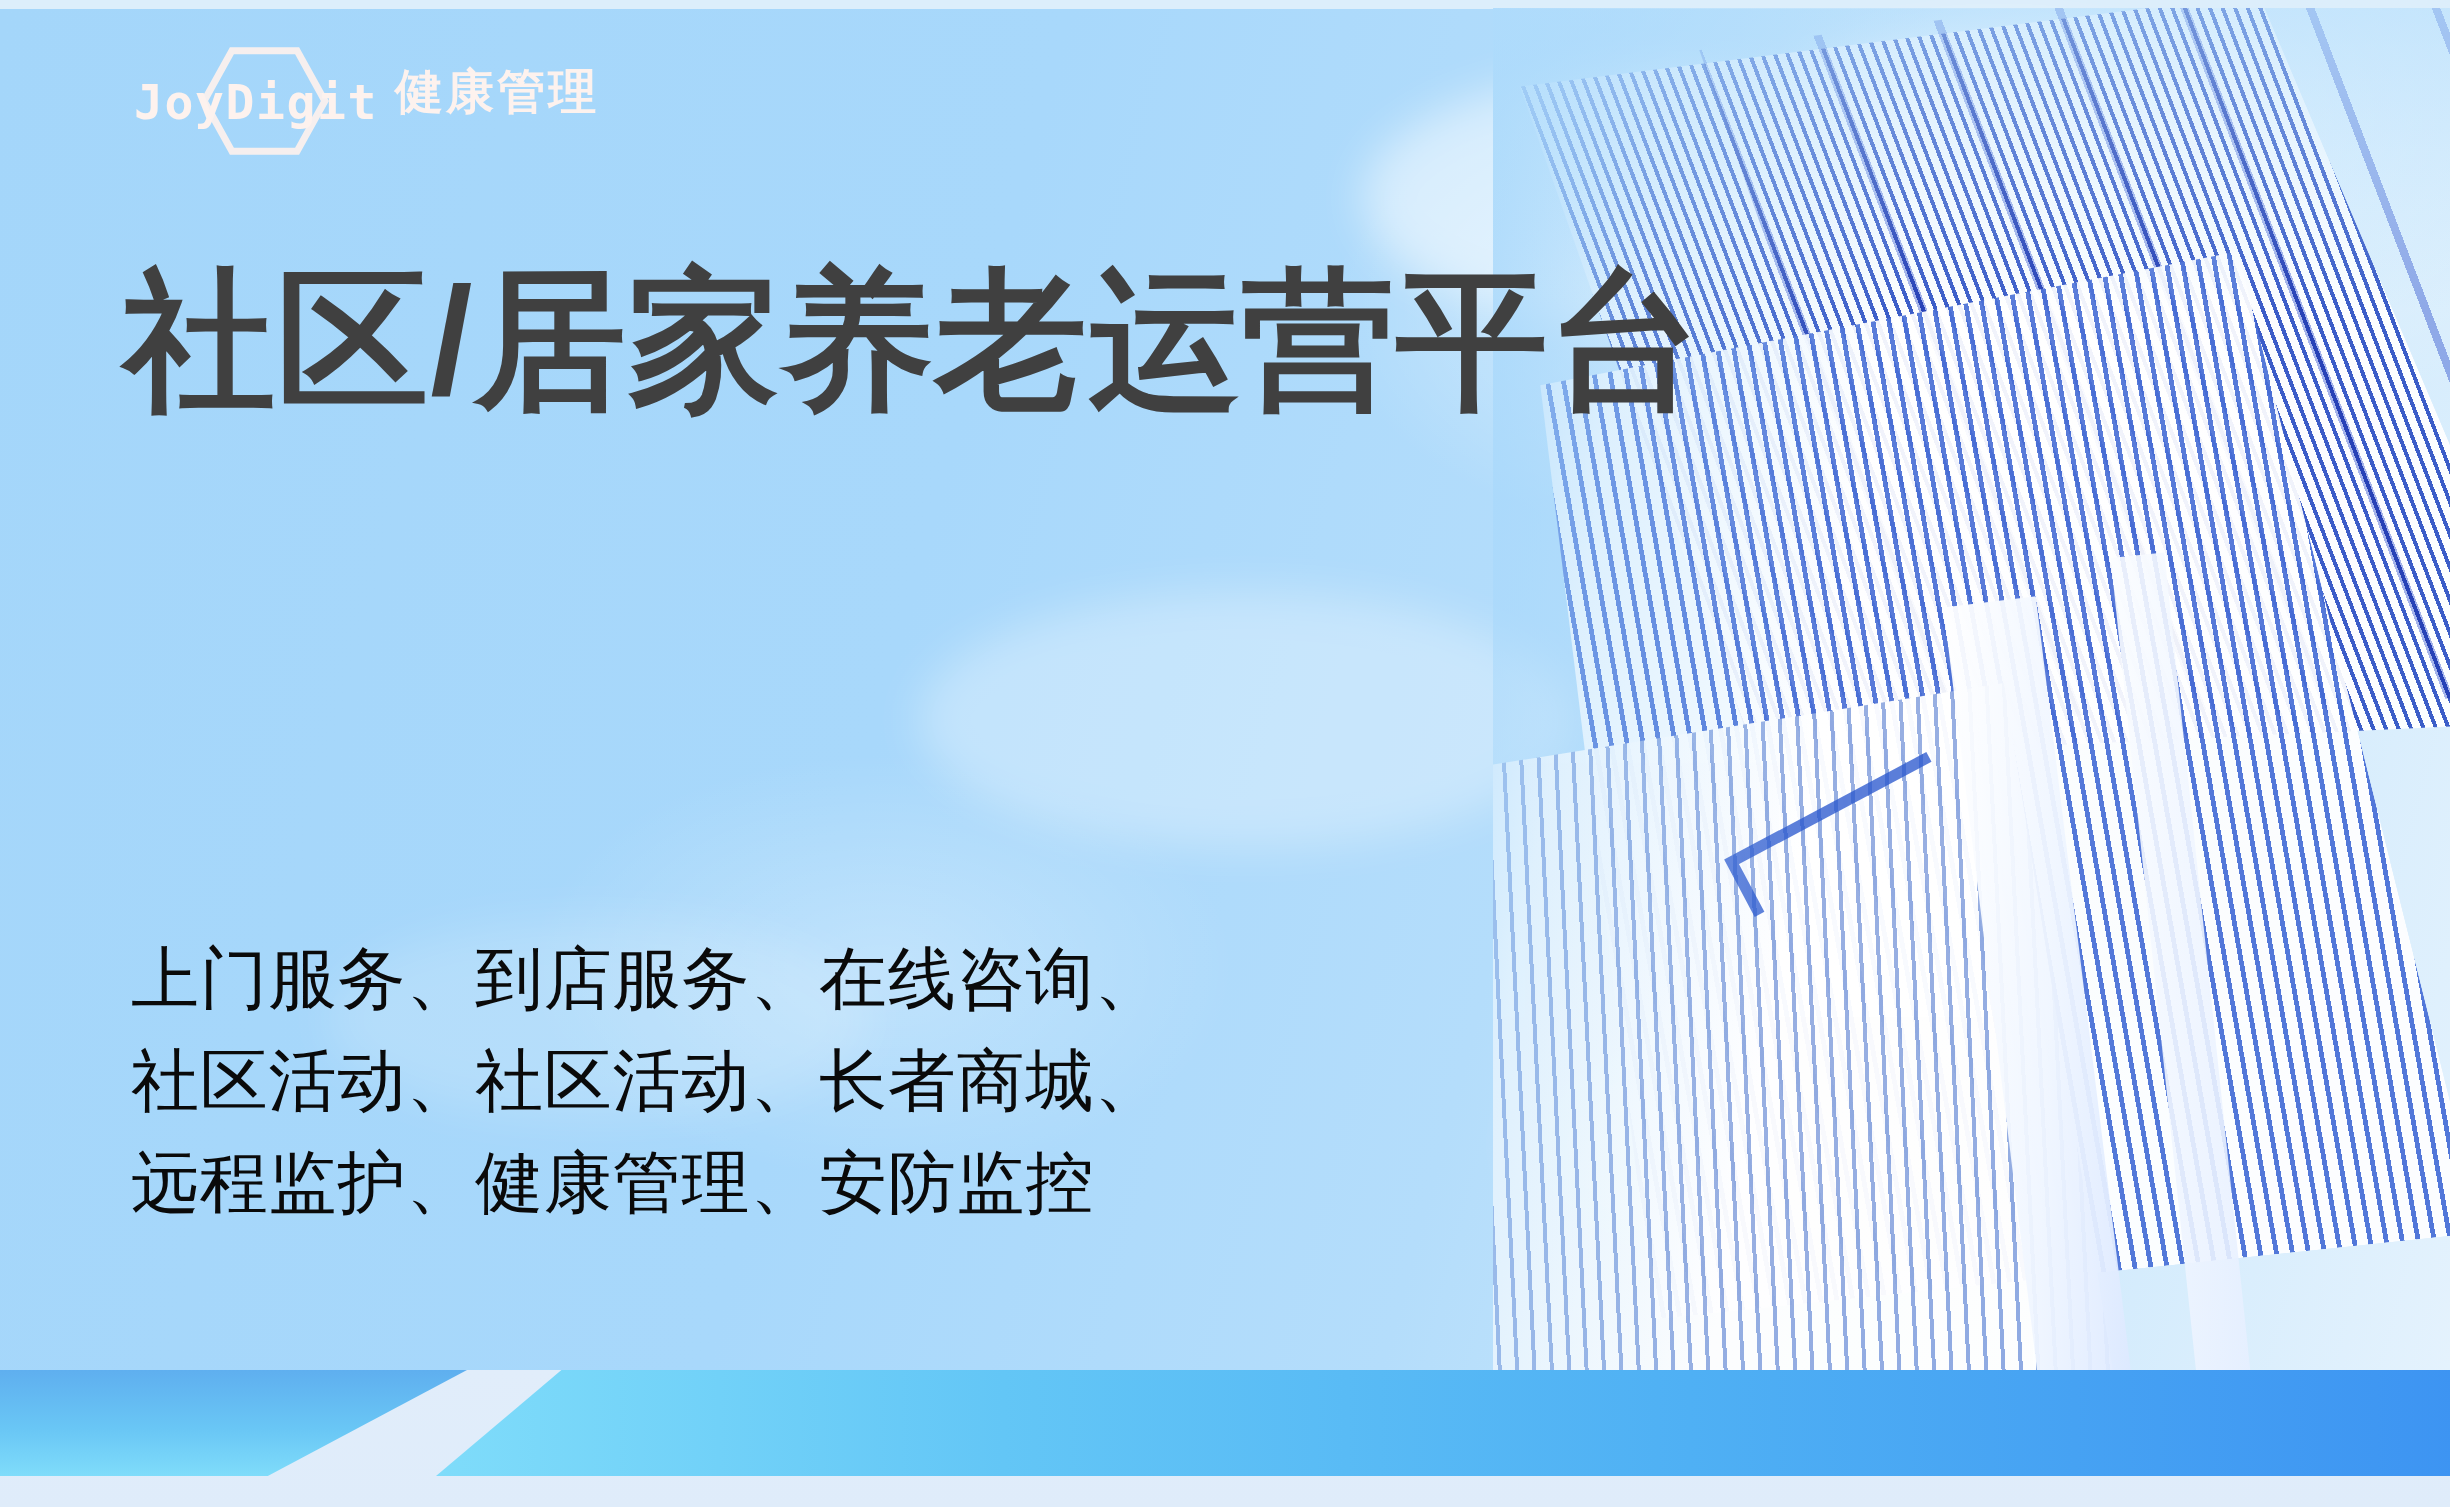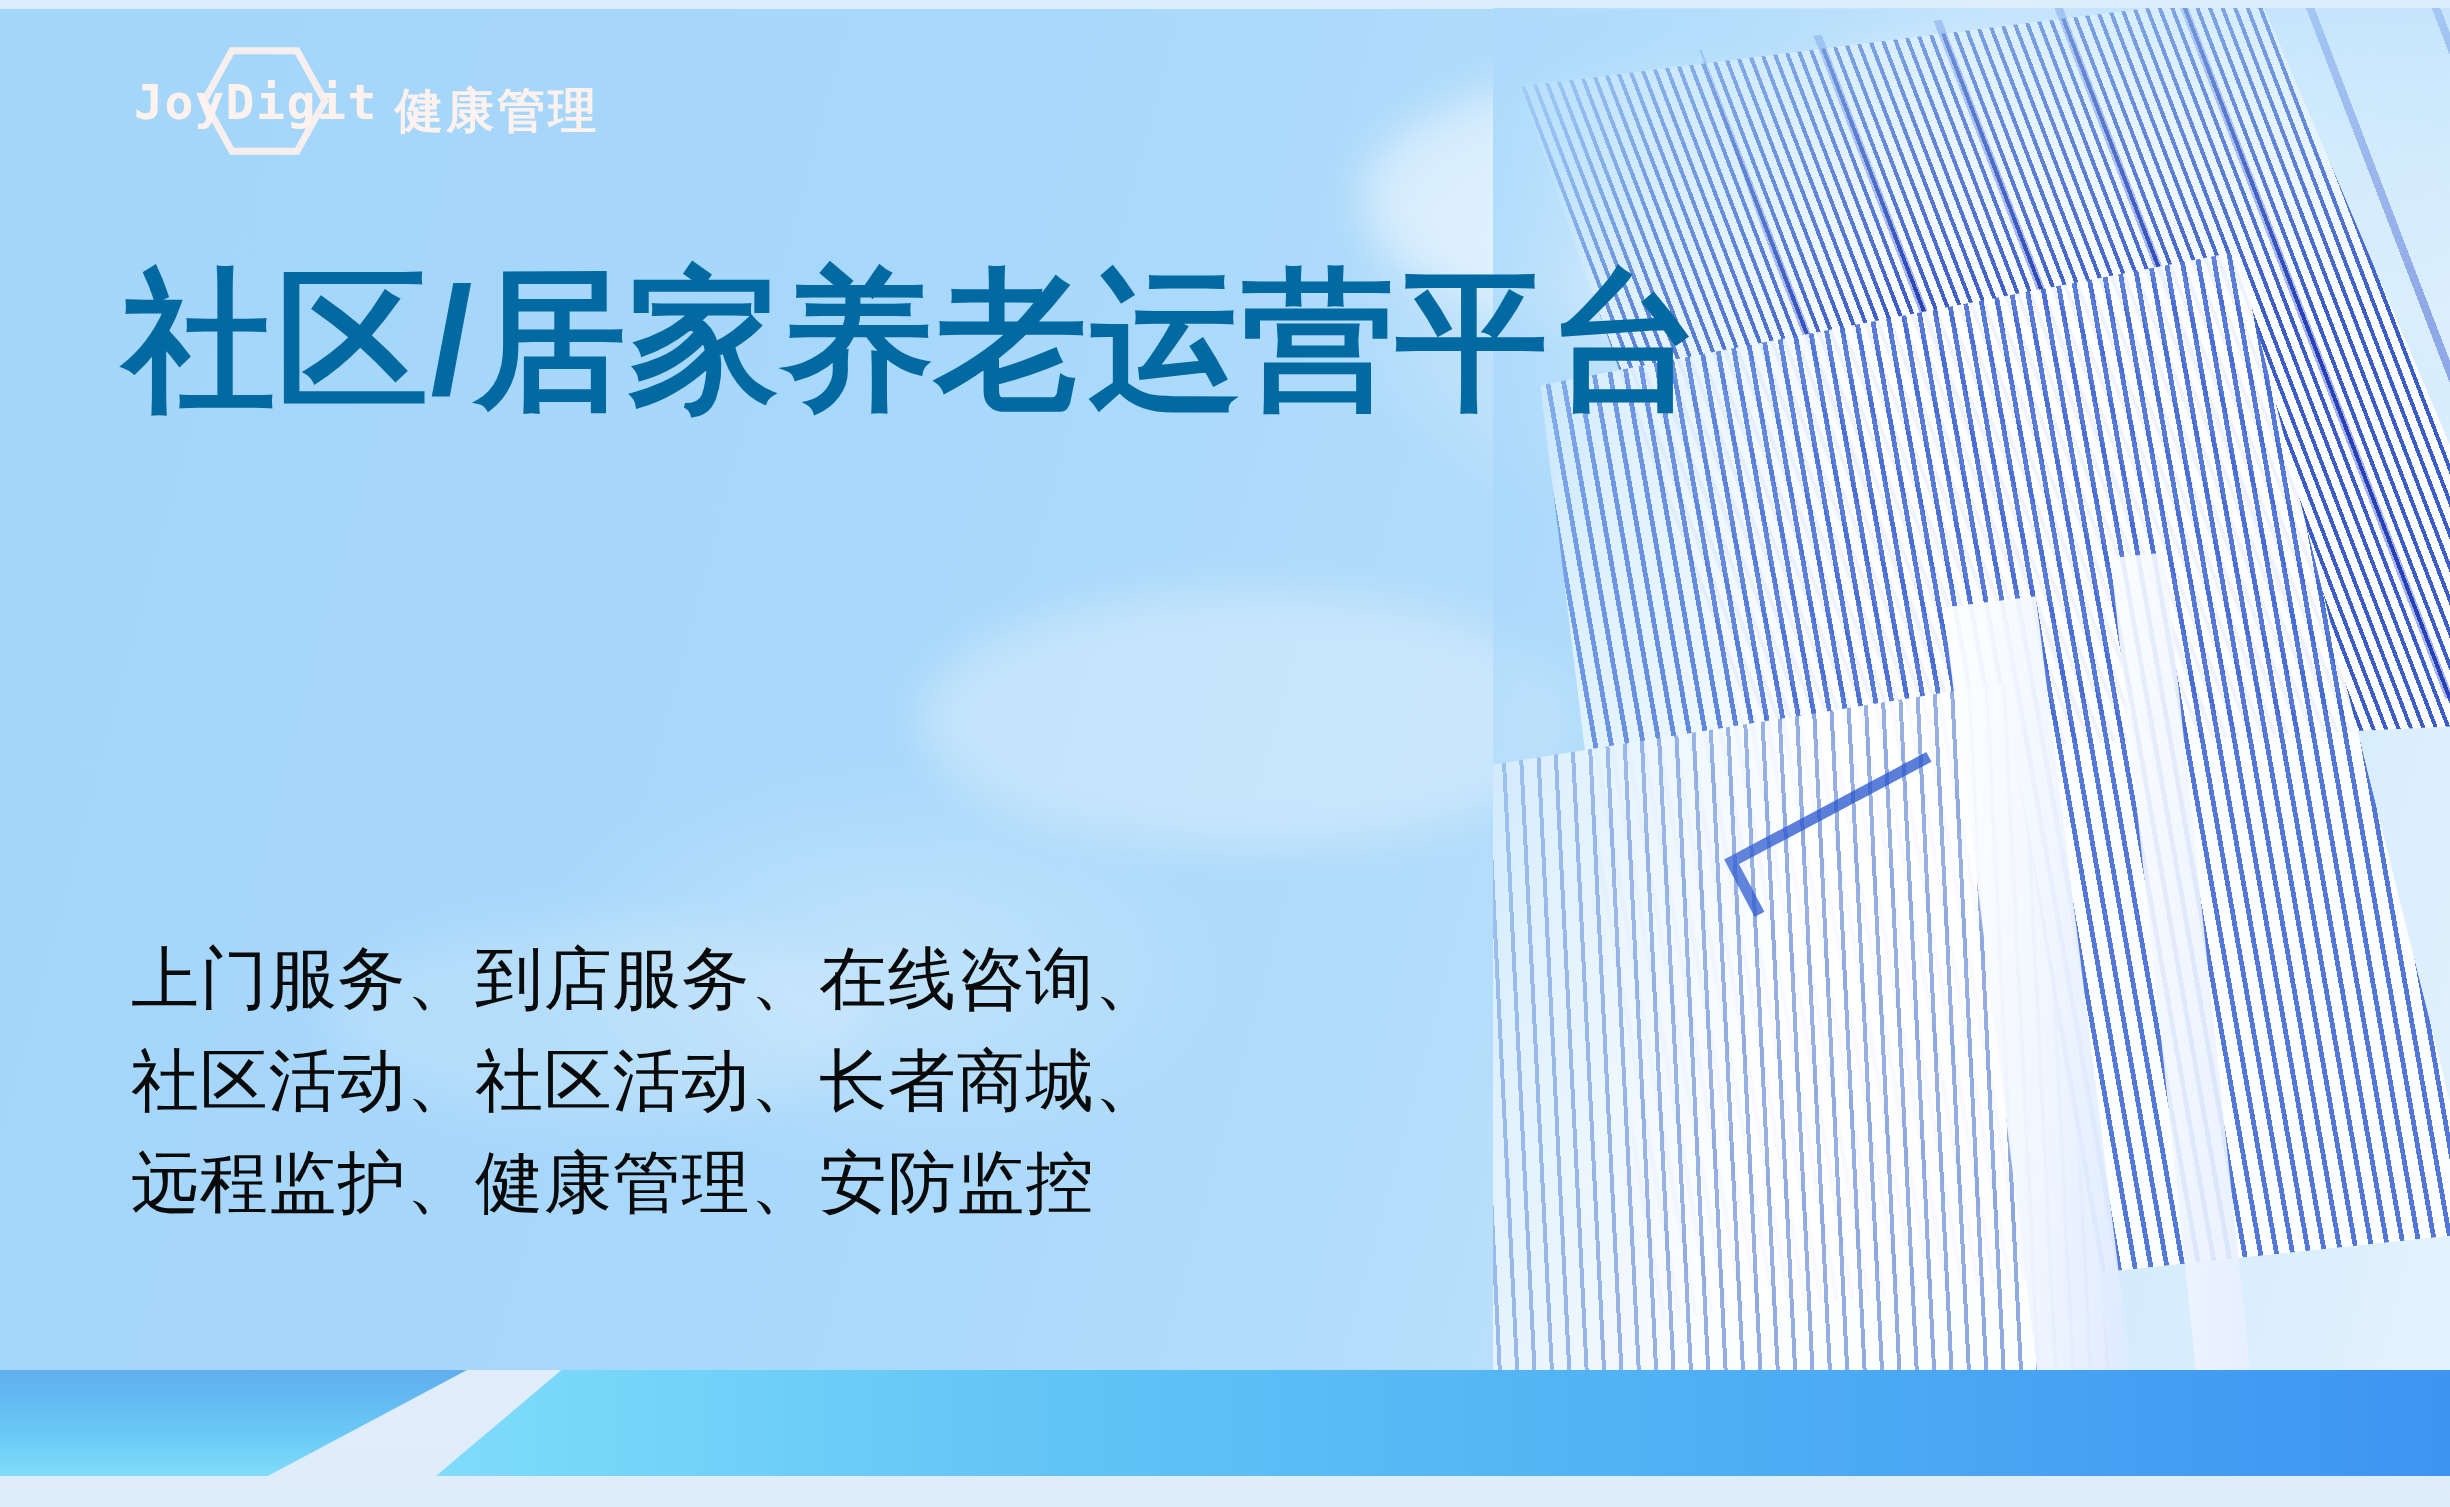--- a/index.html
+++ b/index.html
@@ -170,21 +170,21 @@
     background: linear-gradient(180deg, rgba(180,222,252,0.55) 0%, rgba(180,222,252,0.0) 22%);
     pointer-events: none;
   }
 
   
   .logo {
     position: absolute;
     left: 134px; top: 68px;
     height: 67px;
     display: flex;
-    align-items: flex-end;
+    align-items: flex-start;
     gap: 17px;
   }
   .logo-mark {
     position: relative;
     display: flex;
     align-items: center;
     height: 67px;
   }
   .hexagon {
     position: absolute;
@@ -208,21 +208,21 @@
     letter-spacing: 3.1px;
     line-height: 1;
   }
 
   
   .headline {
     position: absolute;
     left: 123px; top: 257px;
     font-size: 152px;
     font-weight: 900;
-    color: #0369a1;
+    color: #404040;
     letter-spacing: 1.6px;
     line-height: 1.1;
     white-space: nowrap;
   }
 
   
   .subheading {
     position: absolute;
     left: 149px; top: 769px;
     font-size: 64px;

